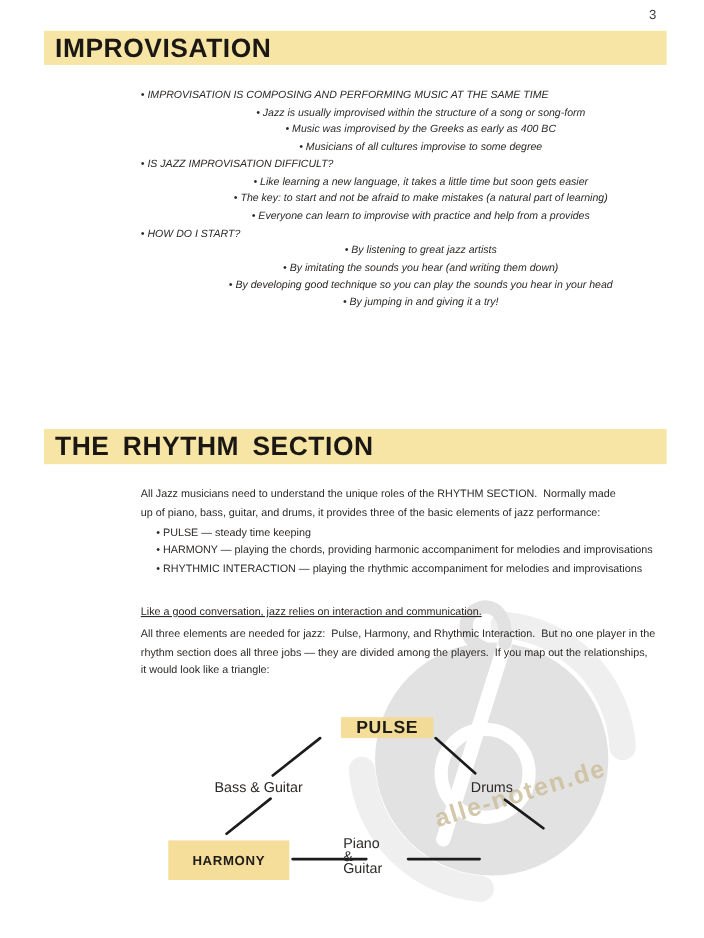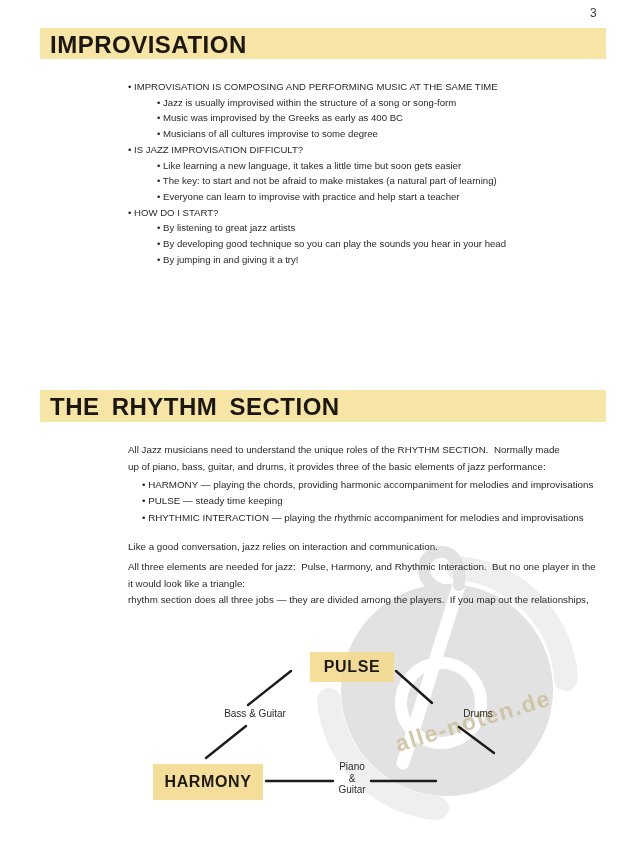--- a/index.html
+++ b/index.html
@@ -25,50 +25,50 @@
   #band-rhythm .band-title { word-spacing:5px; }
 
   .pagenum { position:absolute; top:6px; left:590px; z-index:2; font-size:12px; color:#3d3d3d; }
 
   
   .bullets1 {
     position:absolute; left:128px; top:79px; width:480px; z-index:2;
     font-size:9.6px; line-height:15.7px; color:#2c2926;
   }
   .group + .group { }
-  .g-head, .g-item { white-space:pre; }
+  .g-head, .g-item { white-space:pre;font-style:italic; }
   .g-head::before { content:"\2022  "; }
-  .g-item { padding-left:29px; }
+  .g-item { padding-left:29px;text-align:center; }
   .g-item::before { content:"\2022  "; }
 
   
   .rhythm {
     position:absolute; left:128px; top:441px; width:490px; z-index:2;
     font-size:9.8px; line-height:17px; color:#2c2926;
   }
   .r-line, .rb, .r-para { white-space:pre; }
   .r-bullets { margin-top:2px; line-height:16.3px; }
   .rb { padding-left:14px; }
   .rb::before { content:"\2022  "; }
-  .r-para2 { margin-top:12px; }
+  .r-para2 { margin-top:22px;text-decoration:underline; }
   .r-para3 { margin-top:4px; line-height:16.8px; }
 
   
   .edges { position:absolute; left:0; top:0; z-index:3; pointer-events:none; }
   .node {
     position:absolute; z-index:4; background:rgba(242,217,139,.88);
     display:flex; flex-direction:column; align-items:center; justify-content:center;
     font-weight:900; color:#1d1b18; letter-spacing:.6px; text-align:center;
   }
-  #node-pulse   { left:310px; top:652px; width:84px;  height:30px; font-size:16px; }
-  #node-harmony { left:153px; top:764px; width:110px; height:36px; font-size:16px;align-items:center; }
+  #node-pulse   { left:310px; top:652px; width:84px;  height:19px; font-size:16px; }
+  #node-harmony { left:153px; top:764px; width:110px; height:36px; font-size:12px;align-items:center; }
   #node-ri      { left:437px; top:752px; width:112px; height:52px; font-size:14.5px; line-height:17px; }
 
   .edge-label {
-    position:absolute; z-index:3; font-size:10px; color:#2c2926; text-align:center;
+    position:absolute; z-index:3; font-size:13px; color:#2c2926; 
   }
   #label-left   { left:195px; top:708px; width:120px; }
   #label-right  { left:428px; top:708px; width:100px; }
   #label-bottom { left:312px; top:761px; width:80px; line-height:11.7px; }
 </style>
 </head>
 <body>
 
 <div class="page">
 
@@ -92,47 +92,48 @@
     <div class="group">
       <div class="g-head">IMPROVISATION IS COMPOSING AND PERFORMING MUSIC AT THE SAME TIME</div>
       <div class="g-item">Jazz is usually improvised within the structure of a song or song-form</div>
       <div class="g-item">Music was improvised by the Greeks as early as 400 BC</div>
       <div class="g-item">Musicians of all cultures improvise to some degree</div>
     </div>
     <div class="group">
       <div class="g-head">IS JAZZ IMPROVISATION DIFFICULT?</div>
       <div class="g-item">Like learning a new language, it takes a little time but soon gets easier</div>
       <div class="g-item">The key: to start and not be afraid to make mistakes (a natural part of learning)</div>
-      <div class="g-item">Everyone can learn to improvise with practice and help start a teacher</div>
+      <div class="g-item">Everyone can learn to improvise with practice and help from a provides</div>
     </div>
     <div class="group">
       <div class="g-head">HOW DO I START?</div>
       <div class="g-item">By listening to great jazz artists</div>
+      <div class="g-item">By imitating the sounds you hear (and writing them down)</div>
       <div class="g-item">By developing good technique so you can play the sounds you hear in your head</div>
       <div class="g-item">By jumping in and giving it a try!</div>
     </div>
   </div>
 
   <div class="band" id="band-rhythm">
     <div class="band-title">THE RHYTHM SECTION</div>
   </div>
 
   <div class="rhythm">
     <div class="r-line">All Jazz musicians need to understand the unique roles of the RHYTHM SECTION.  Normally made</div>
     <div class="r-line">up of piano, bass, guitar, and drums, it provides three of the basic elements of jazz performance:</div>
     <div class="r-bullets">
+      <div class="rb">PULSE — steady time keeping</div>
       <div class="rb">HARMONY — playing the chords, providing harmonic accompaniment for melodies and improvisations</div>
-      <div class="rb">PULSE — steady time keeping</div>
       <div class="rb">RHYTHMIC INTERACTION — playing the rhythmic accompaniment for melodies and improvisations</div>
     </div>
     <div class="r-para r-para2">Like a good conversation, jazz relies on interaction and communication.</div>
     <div class="r-para3">
       <div class="r-line">All three elements are needed for jazz:  Pulse, Harmony, and Rhythmic Interaction.  But no one player in the</div>
+      <div class="r-line">rhythm section does all three jobs — they are divided among the players.  If you map out the relationships,</div>
       <div class="r-line">it would look like a triangle:</div>
-      <div class="r-line">rhythm section does all three jobs — they are divided among the players.  If you map out the relationships,</div>
     </div>
   </div>
 
   <svg class="edges" width="640" height="853" viewBox="0 0 640 853" aria-hidden="true">
     <g stroke="#1c1c1c" stroke-width="2.4" stroke-linecap="round">
       <line x1="291" y1="671" x2="248" y2="705"></line>
       <line x1="246" y1="726" x2="206" y2="758"></line>
       <line x1="396" y1="671" x2="432" y2="703"></line>
       <line x1="459" y1="727" x2="494" y2="753"></line>
       <line x1="266" y1="781" x2="333" y2="781"></line>

